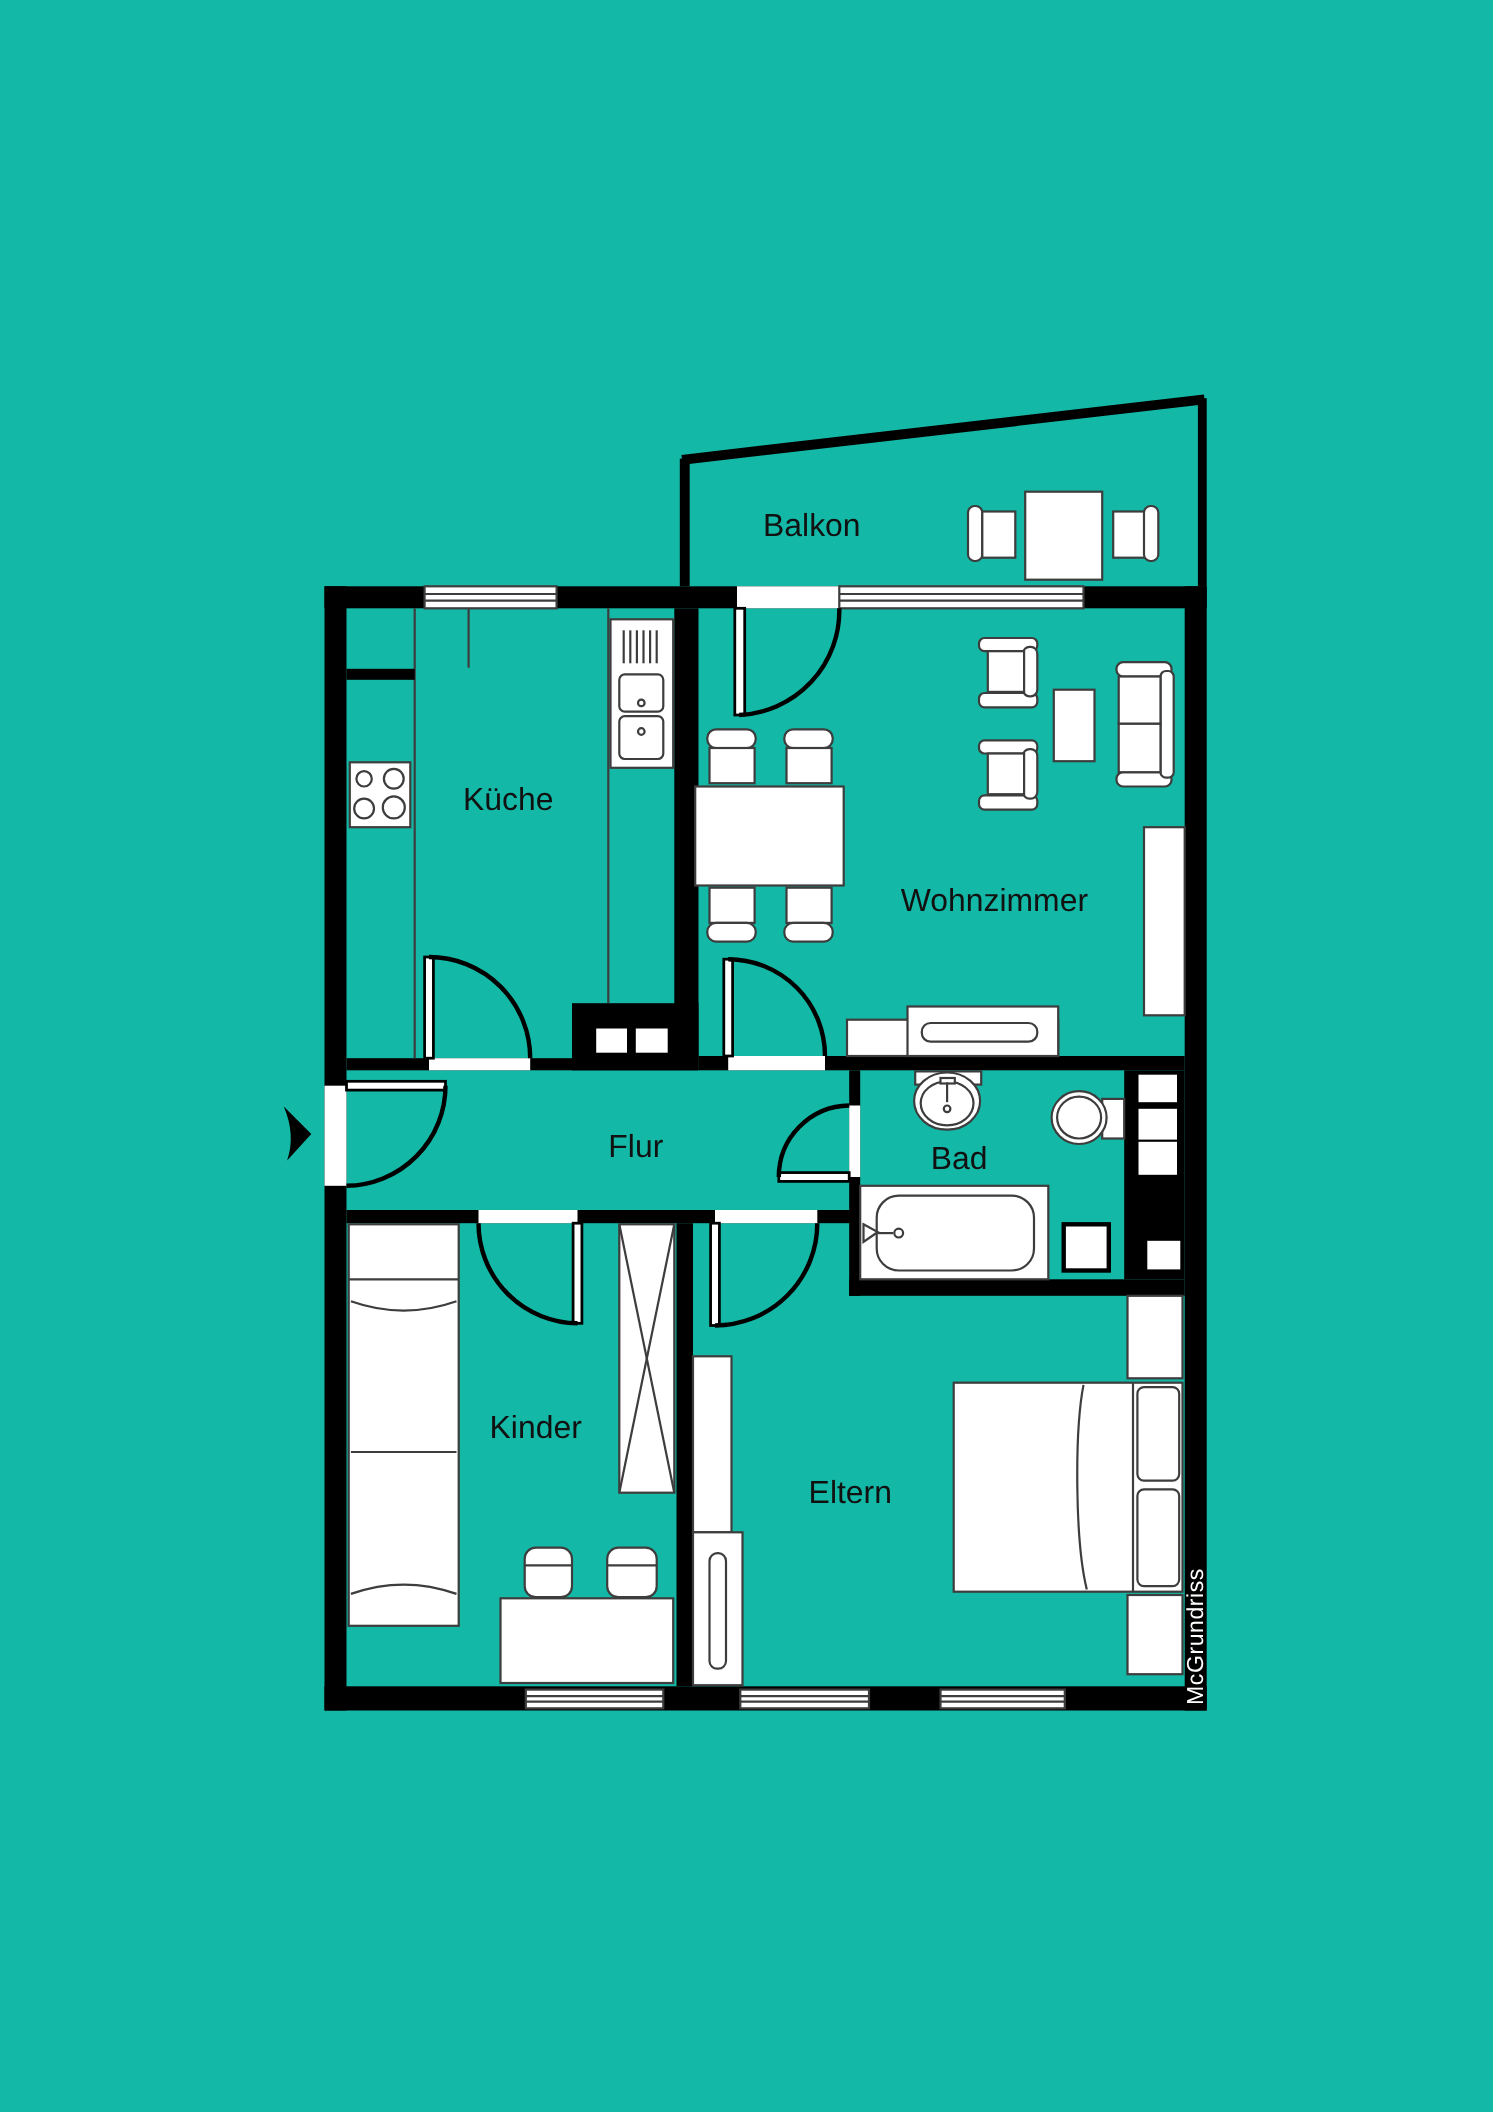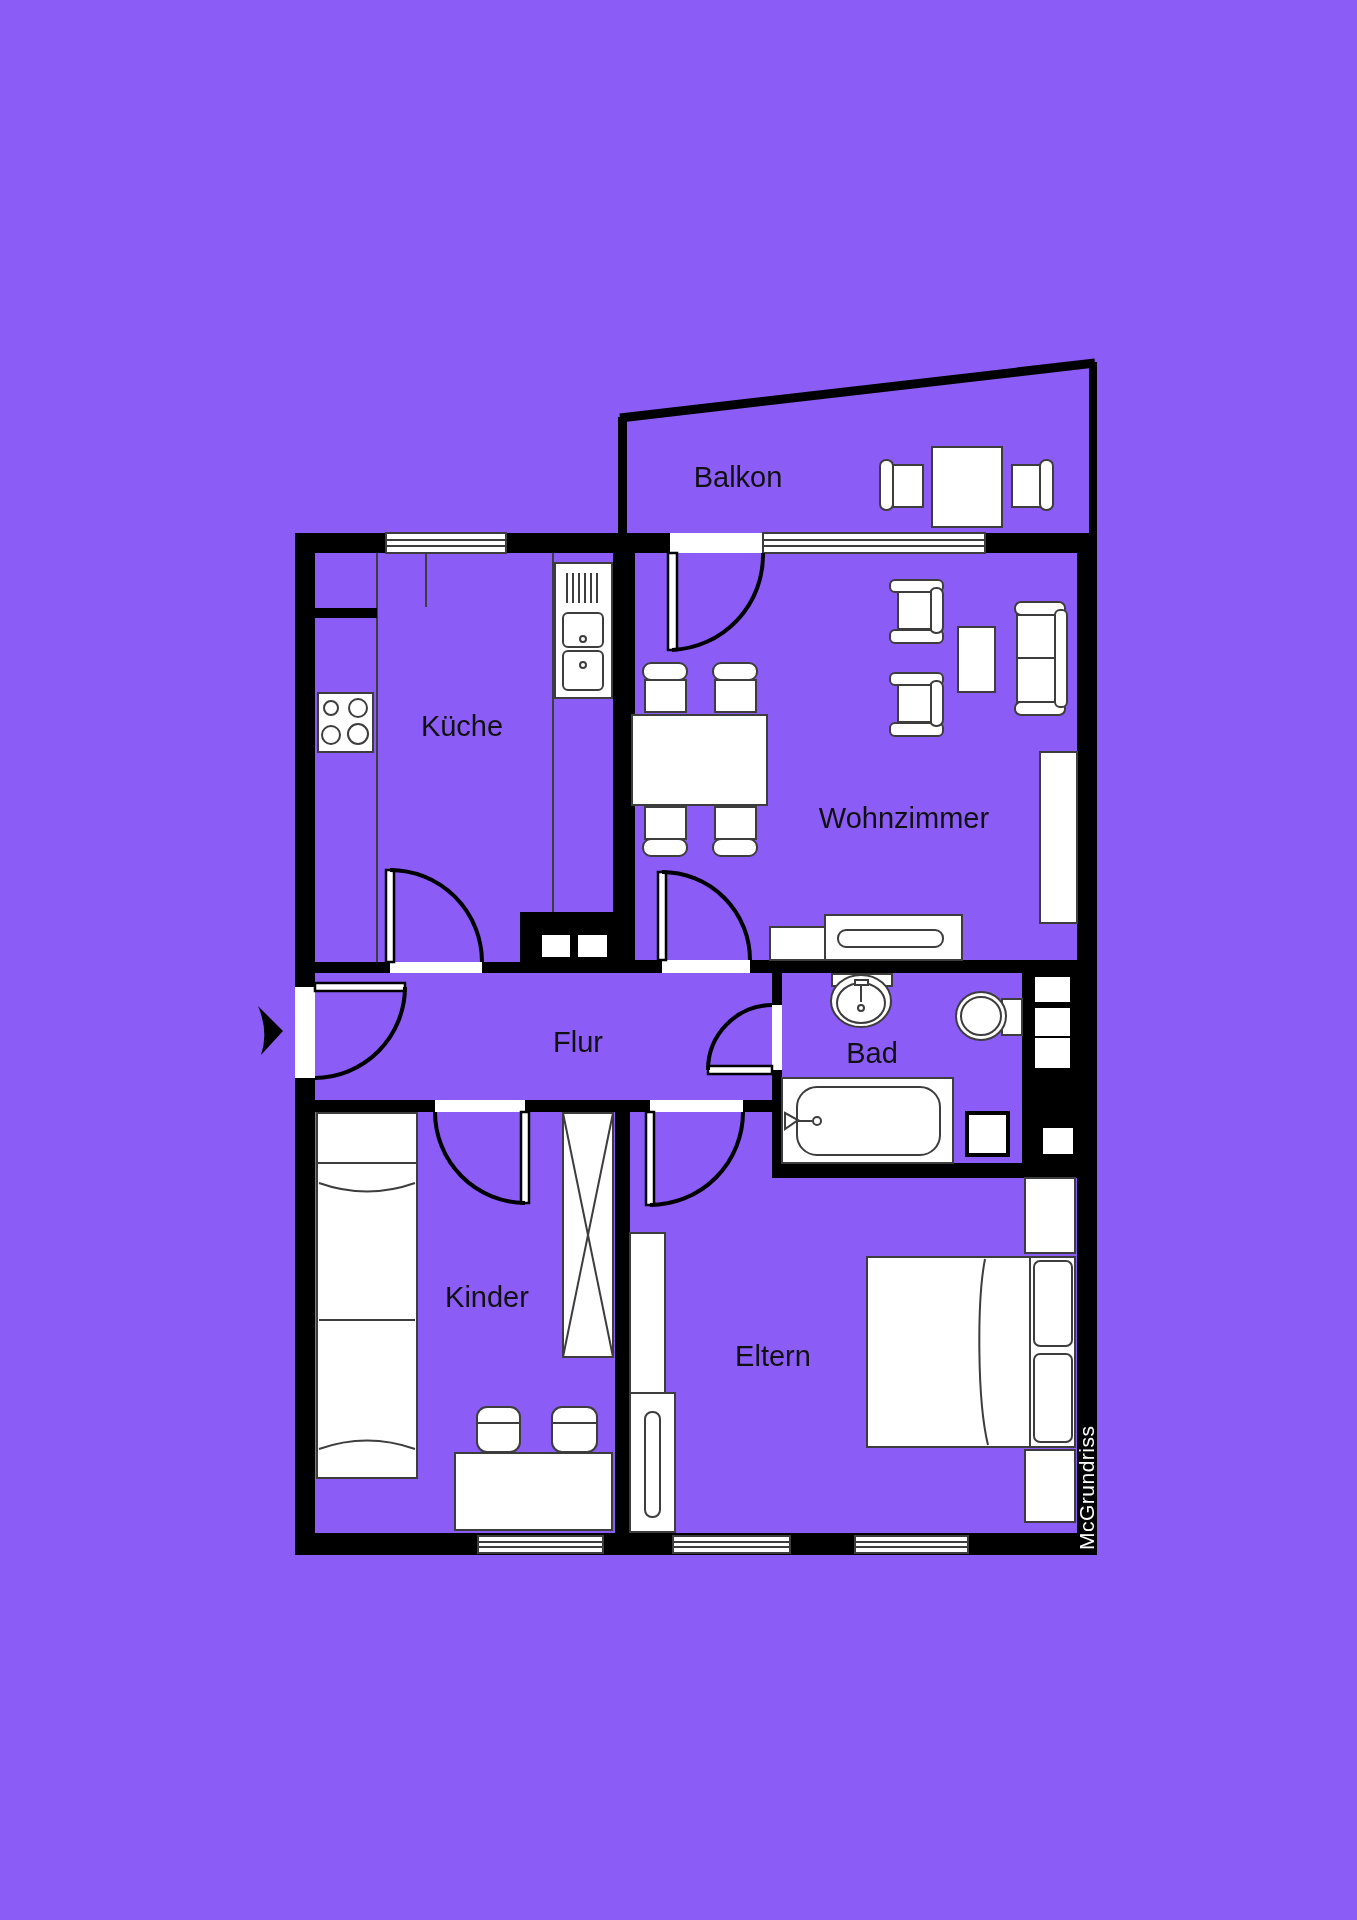--- a/index.html
+++ b/index.html
@@ -1,16 +1,16 @@
 <!DOCTYPE html>
 <html><head>
 <meta charset="utf-8">
 <style>
   html,body{margin:0;padding:0;background:#ffffff;}
-  #stage{position:relative;width:1357px;height:1920px;background:#8b5cf6;overflow:hidden;
+  #stage{position:relative;width:1357px;height:1920px;background:#14b8a6;overflow:hidden;
          font-family:"Liberation Sans", sans-serif;}
   svg{position:absolute;left:0;top:0;}
   .wall{fill:#000000;stroke:none;}
   .open{fill:#ffffff;stroke:none;}
   .win{fill:#ffffff;stroke:#3d3d3d;stroke-width:2;}
   .winline{stroke:#3d3d3d;stroke-width:2;fill:none;}
   .leaf{fill:#ffffff;stroke:#000000;stroke-width:2.5;}
   .arc{fill:none;stroke:#000000;stroke-width:4;}
   .furn{fill:#ffffff;stroke:#3d3d3d;stroke-width:2;}
   .furnline{fill:none;stroke:#3d3d3d;stroke-width:2;}

